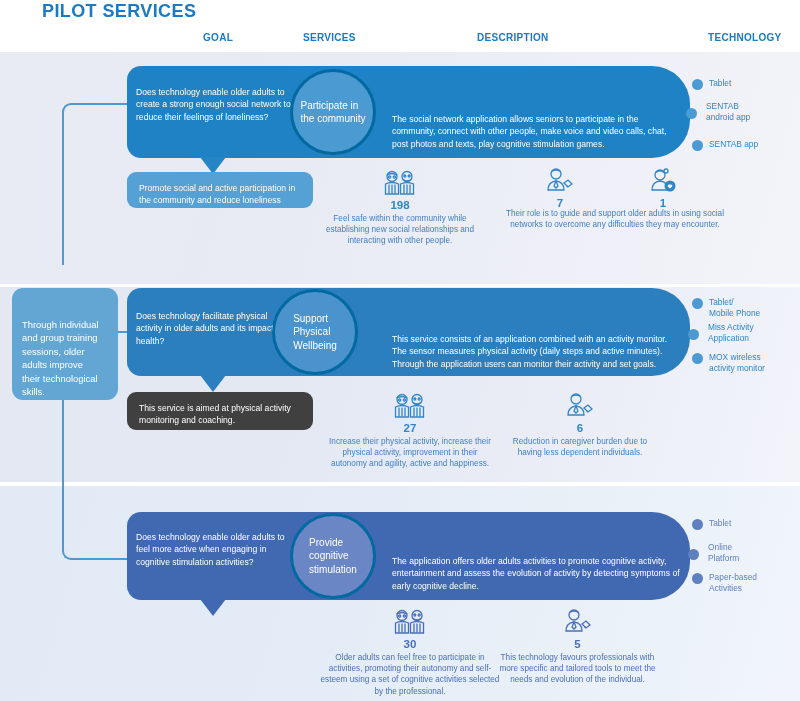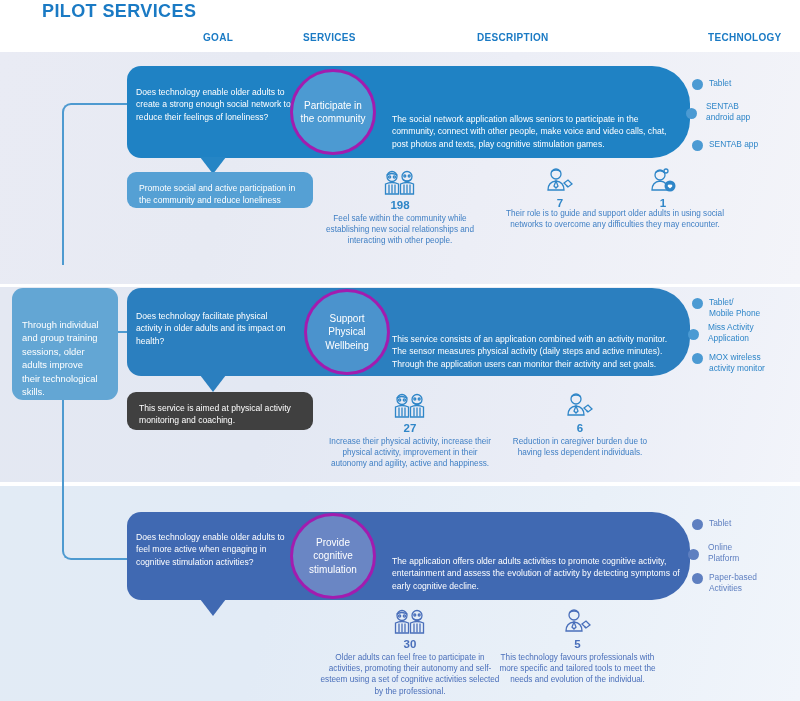--- a/index.html
+++ b/index.html
@@ -73,26 +73,26 @@
     position:absolute;width:290px;
     color:#ffffff;font-size:8.6px;line-height:12.4px;margin-top:20px;
   }
   .d1{left:392px;top:93px;}
   .d2{left:392px;top:313px;}
   .d3{left:392px;top:535px;}
 
   
   .svc-circle{
     position:absolute;width:86px;height:86px;border-radius:50%;
-    border:3px solid #a21caf;box-sizing:border-box;
-    display:flex;align-items:center;justify-content:center;text-align:center;
+    border:3px solid #0369a1;box-sizing:border-box;
+    display:flex;align-items:center;justify-content:center;text-align:left;
     color:#ffffff;font-size:10px;line-height:13.2px;
   }
   .svc1{left:290px;top:69px;background:#4c9ad2;}
-  .svc2{left:304px;top:289px;background:#4b93cd;}
+  .svc2{left:272px;top:289px;background:#4b93cd;}
   .svc3{left:290px;top:513px;background:#6a86c4;}
 
   
   .goalbox{
     position:absolute;left:127px;border-radius:9px;
     color:#ffffff;font-size:8.6px;line-height:12.4px;
     box-sizing:border-box;padding:10px 12px;
   }
   .g1{top:172px;width:186px;height:36px;background:#55a0d4;}
   .g2{top:392px;width:186px;height:38px;background:#404040;}

